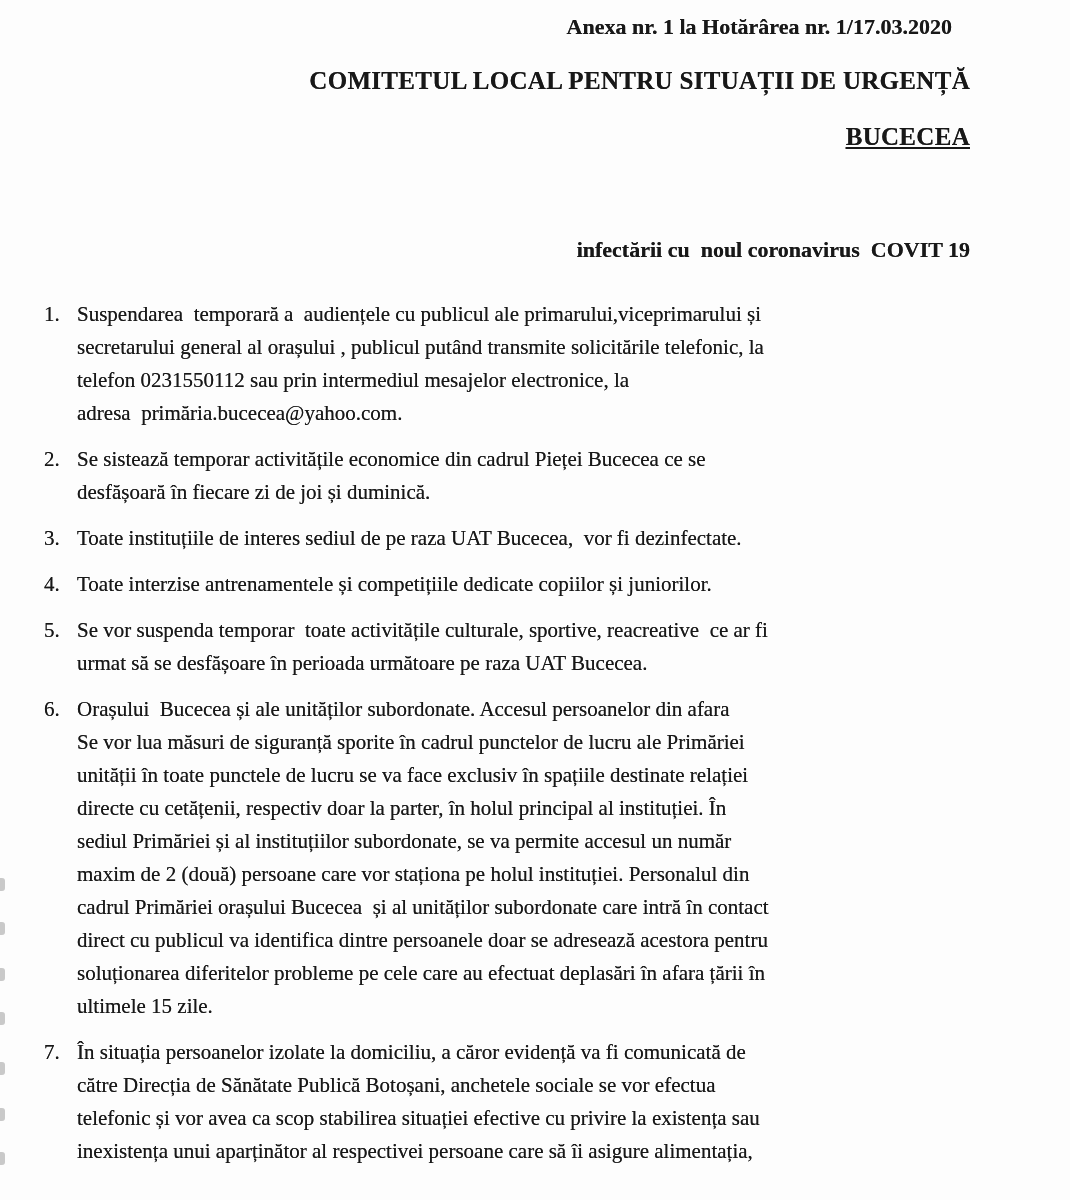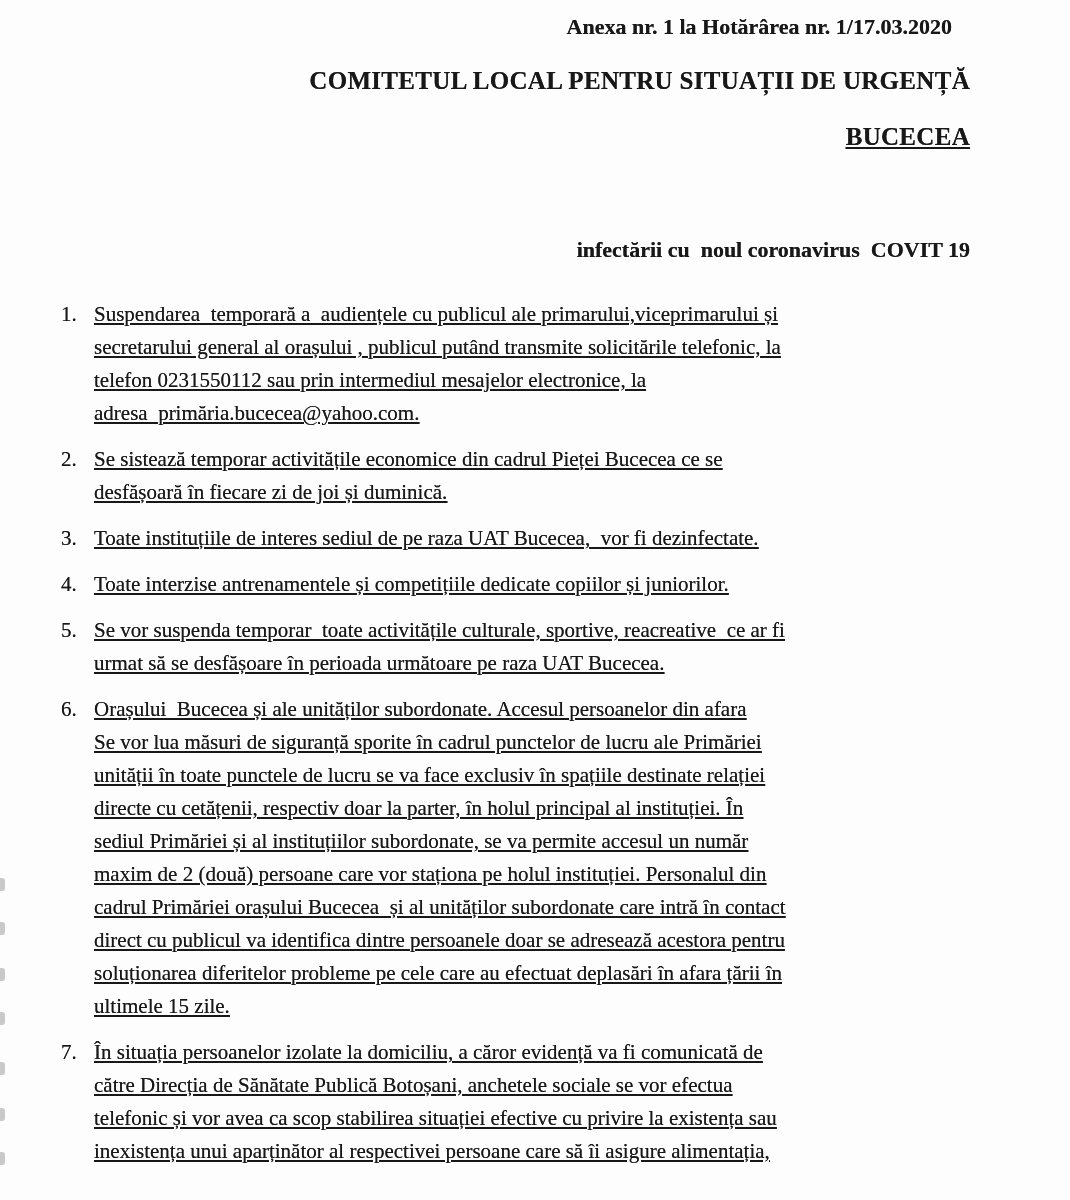--- a/index.html
+++ b/index.html
@@ -5,21 +5,21 @@
   html, body {
     margin: 0;
     padding: 0;
     background: #ffffff;
   }
   .page {
     position: relative;
     width: 1070px;
     height: 1200px;
     box-sizing: border-box;
-    padding: 14px 118px 0 61px;
+    padding: 14px 118px 0 44px;
     background: #fdfdfd;
     overflow: hidden;
     font-family: "Liberation Serif", "DejaVu Serif", serif;
     color: #181818;
     text-shadow: 0 0 0.45px rgba(20,20,20,0.75);
   }
   .annex {
     font-size: 22px;
     font-weight: 700;
     line-height: 26px;
@@ -57,21 +57,20 @@
     margin-bottom: 13px;
   }
   .num {
     flex: none;
     width: 33px;
     line-height: 33px;
   }
   .body {
     flex: 1 1 auto;
     min-width: 0;
-    text-decoration: underline;
   }
   .line {
     line-height: 33px;
     white-space: pre;
   }
   .edge-artifacts {
     position: absolute;
     left: 0;
     top: 0;
     width: 8px;

